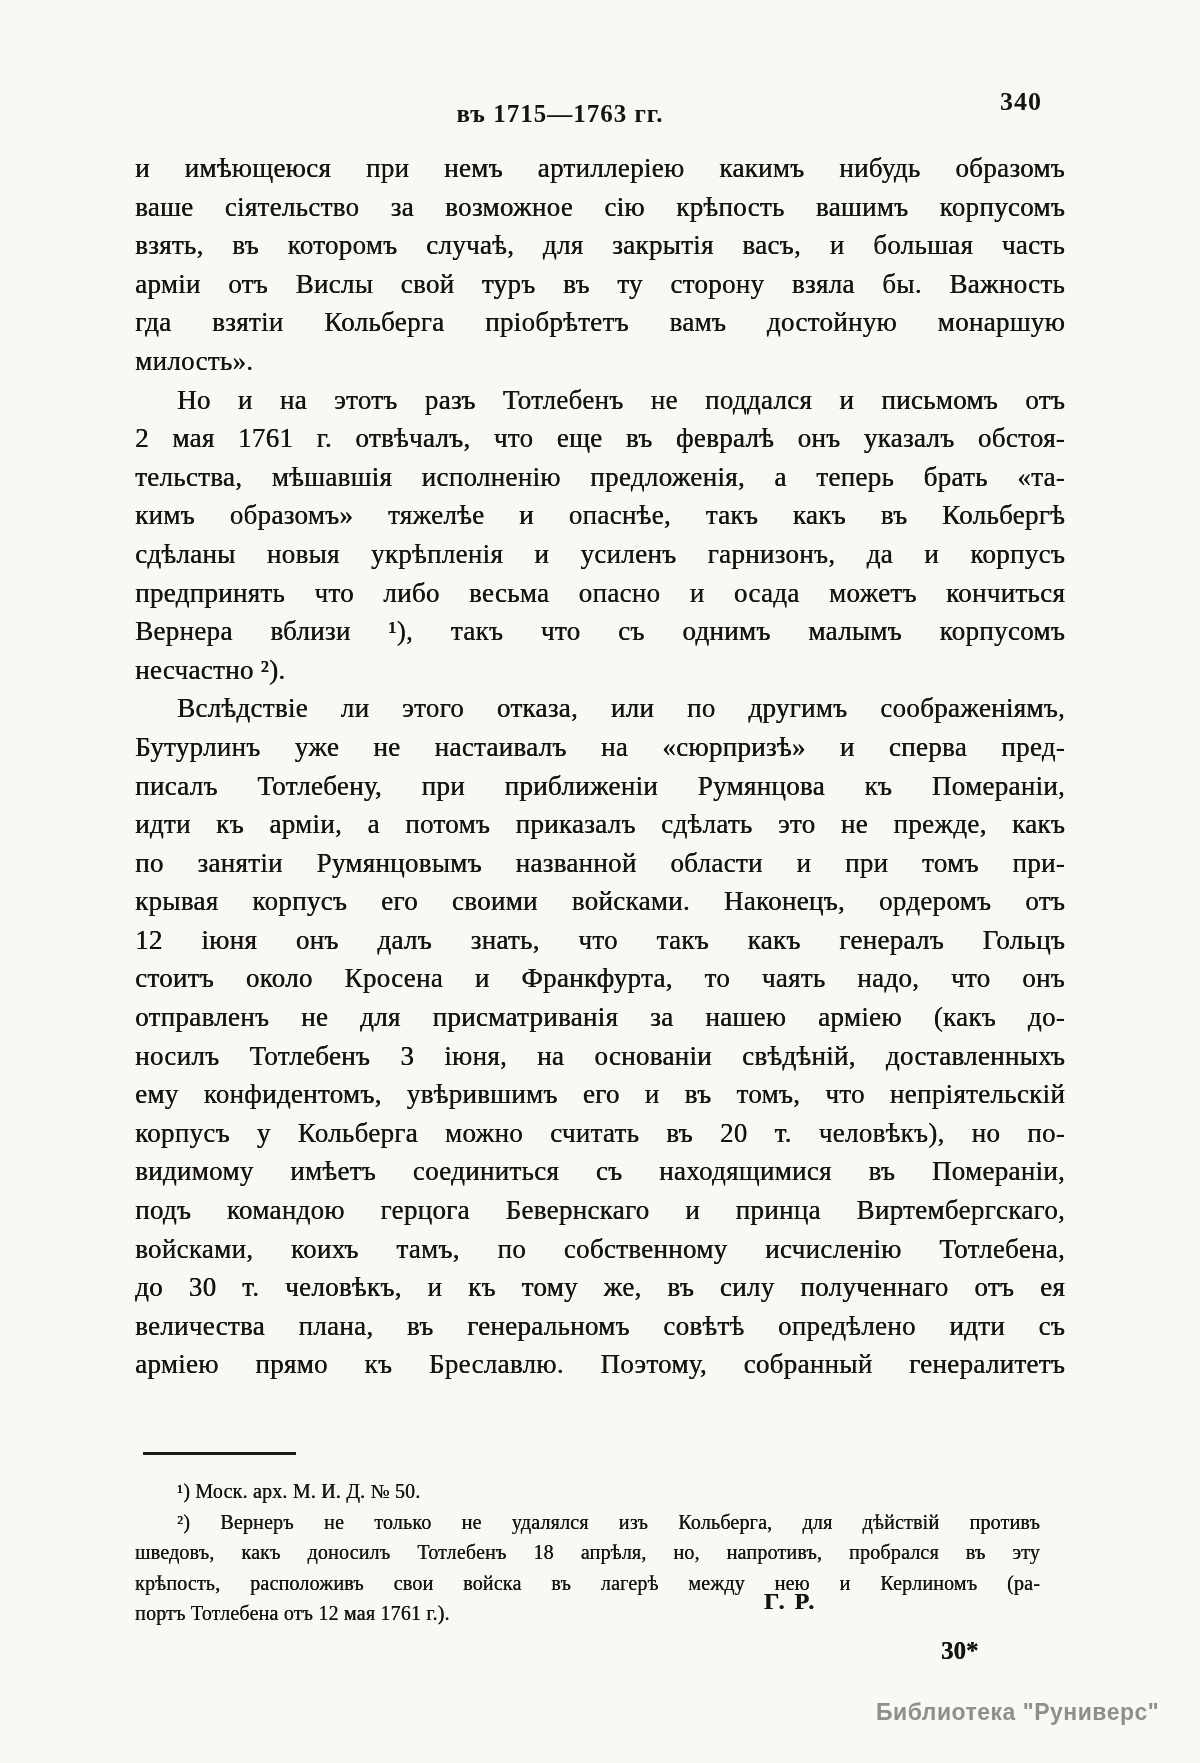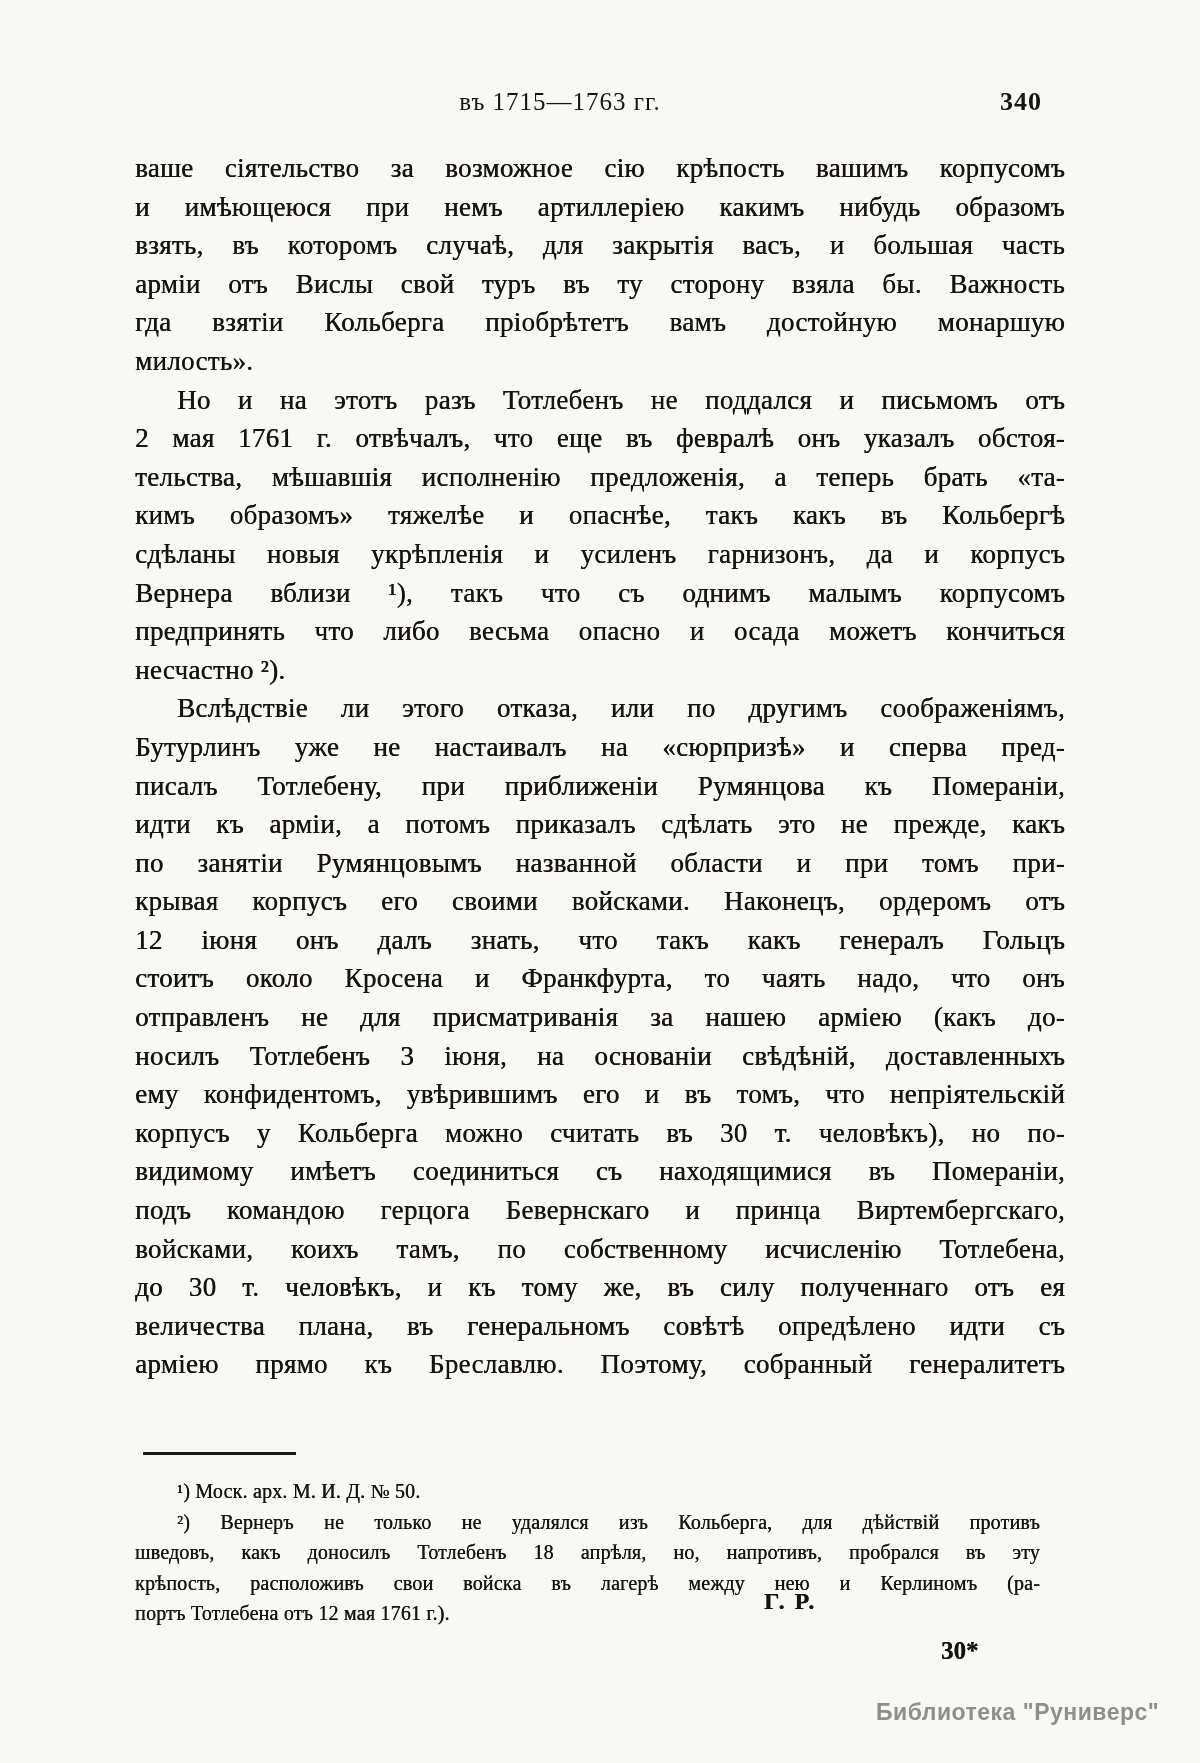--- a/index.html
+++ b/index.html
@@ -6,24 +6,24 @@
   .page {
     position:relative;
     width:1200px; height:1763px;
     margin:0 auto;
     background:#f8f9f4;
     color:#17130f;
     font-family:"Liberation Serif","DejaVu Serif",serif;
     overflow:hidden;
   }
   .running-title {
-    position:absolute; top:88px; left:0; width:1120px;
+    position:absolute; top:100px; left:0; width:1120px;
     text-align:center;
     font-size:25px; letter-spacing:1px;
-    font-weight:normal;
+    font-weight:bold;
   }
   .page-number {
     position:absolute; top:87px; left:1000px;
     font-size:26px; font-weight:bold; letter-spacing:1px;
   }
   .body-text {
     position:absolute; top:149px; left:135px; width:930px;
     font-size:27px; line-height:38.6px;
     letter-spacing:0.3px;
     text-shadow:0.4px 0 0 currentColor;
@@ -61,46 +61,46 @@
   }
 </style>
 </head>
 <body>
 
 <div class="page">
   <div class="running-title">въ 1715—1763 гг.</div>
   <div class="page-number">340</div>
 
   <div class="body-text" id="body-lines">
+      <div class="jline">и имѣющеюся при немъ артиллеріею какимъ нибудь образомъ</div>
       <div class="jline">ваше сіятельство за возможное сію крѣпость вашимъ корпусомъ</div>
-      <div class="jline">и имѣющеюся при немъ артиллеріею какимъ нибудь образомъ</div>
       <div class="jline">взять, въ которомъ случаѣ, для закрытія васъ, и большая часть</div>
       <div class="jline">арміи отъ Вислы свой туръ въ ту сторону взяла бы. Важность</div>
       <div class="jline">гда взятіи Кольберга пріобрѣтетъ вамъ достойную монаршую</div>
       <div class="jline flush-left">милость».</div>
       <div class="jline indent">Но и на этотъ разъ Тотлебенъ не поддался и письмомъ отъ</div>
       <div class="jline">2 мая 1761 г. отвѣчалъ, что еще въ февралѣ онъ указалъ обстоя-</div>
       <div class="jline">тельства, мѣшавшія исполненію предложенія, а теперь брать «та-</div>
       <div class="jline">кимъ образомъ» тяжелѣе и опаснѣе, такъ какъ въ Кольбергѣ</div>
       <div class="jline">сдѣланы новыя укрѣпленія и усиленъ гарнизонъ, да и корпусъ</div>
+      <div class="jline">предпринять что либо весьма опасно и осада можетъ кончиться</div>
       <div class="jline">Вернера вблизи ¹), такъ что съ однимъ малымъ корпусомъ</div>
-      <div class="jline">предпринять что либо весьма опасно и осада можетъ кончиться</div>
       <div class="jline flush-left">несчастно ²).</div>
       <div class="jline indent">Вслѣдствіе ли этого отказа, или по другимъ соображеніямъ,</div>
       <div class="jline">Бутурлинъ уже не настаивалъ на «сюрпризѣ» и сперва пред-</div>
       <div class="jline">писалъ Тотлебену, при приближеніи Румянцова къ Помераніи,</div>
       <div class="jline">идти къ арміи, а потомъ приказалъ сдѣлать это не прежде, какъ</div>
       <div class="jline">по занятіи Румянцовымъ названной области и при томъ при-</div>
       <div class="jline">крывая корпусъ его своими войсками. Наконецъ, ордеромъ отъ</div>
       <div class="jline">12 іюня онъ далъ знать, что такъ какъ генералъ Гольцъ</div>
       <div class="jline">стоитъ около Кросена и Франкфурта, то чаять надо, что онъ</div>
       <div class="jline">отправленъ не для присматриванія за нашею арміею (какъ до-</div>
       <div class="jline">носилъ Тотлебенъ 3 іюня, на основаніи свѣдѣній, доставленныхъ</div>
       <div class="jline">ему конфидентомъ, увѣрившимъ его и въ томъ, что непріятельскій</div>
-      <div class="jline">корпусъ у Кольберга можно считать въ 30 т. человѣкъ), но по-</div>
+      <div class="jline">корпусъ у Кольберга можно считать въ 20 т. человѣкъ), но по-</div>
       <div class="jline">видимому имѣетъ соединиться съ находящимися въ Помераніи,</div>
       <div class="jline">подъ командою герцога Бевернскаго и принца Виртембергскаго,</div>
       <div class="jline">войсками, коихъ тамъ, по собственному исчисленію Тотлебена,</div>
       <div class="jline">до 30 т. человѣкъ, и къ тому же, въ силу полученнаго отъ ея</div>
       <div class="jline">величества плана, въ генеральномъ совѣтѣ опредѣлено идти съ</div>
       <div class="jline">арміею прямо къ Бреславлю. Поэтому, собранный генералитетъ</div>
     </div>
 
   <div class="footnote-rule"></div>
 

